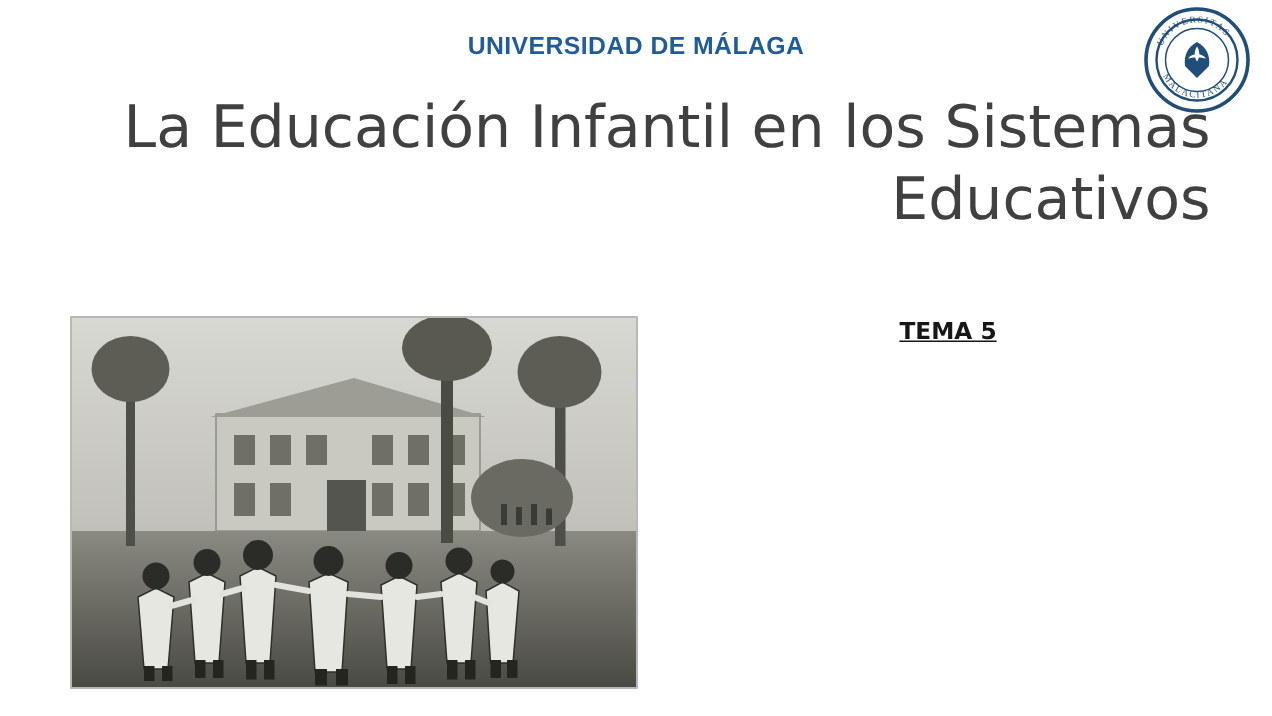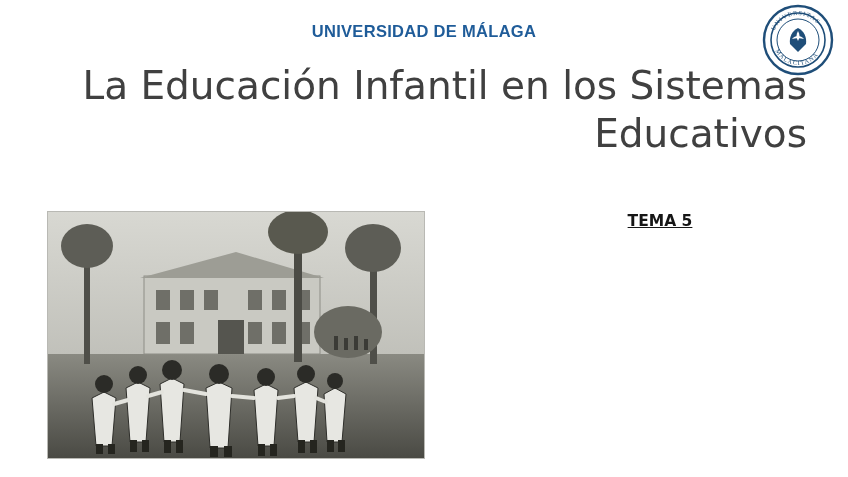--- a/index.html
+++ b/index.html
@@ -65,21 +65,20 @@
   .photo svg { display: block; }
   .content {
     position: absolute;
     left: 444px;
     top: 210px;
     width: 376px;
     color: #161616;
     font-size: 15.3px;
     line-height: 1.52;
     font-family: "DejaVu Sans", sans-serif;
-    margin-left: 28px;
   }
   .tema-heading {
     text-align: center;
     font-weight: bold;
     text-decoration: underline;
     font-size: 15.5px;
     margin-bottom: 1px;
   }
   .tema-body {
     text-align: justify;

